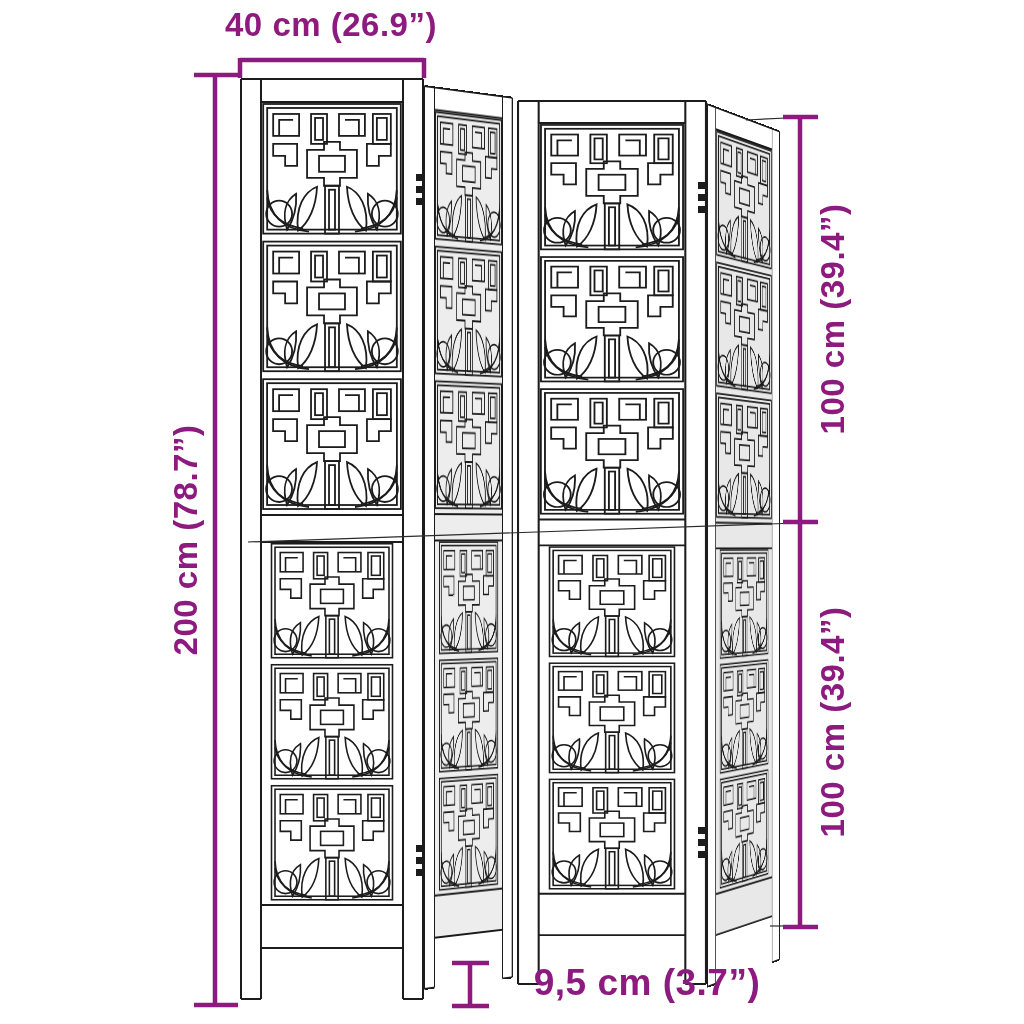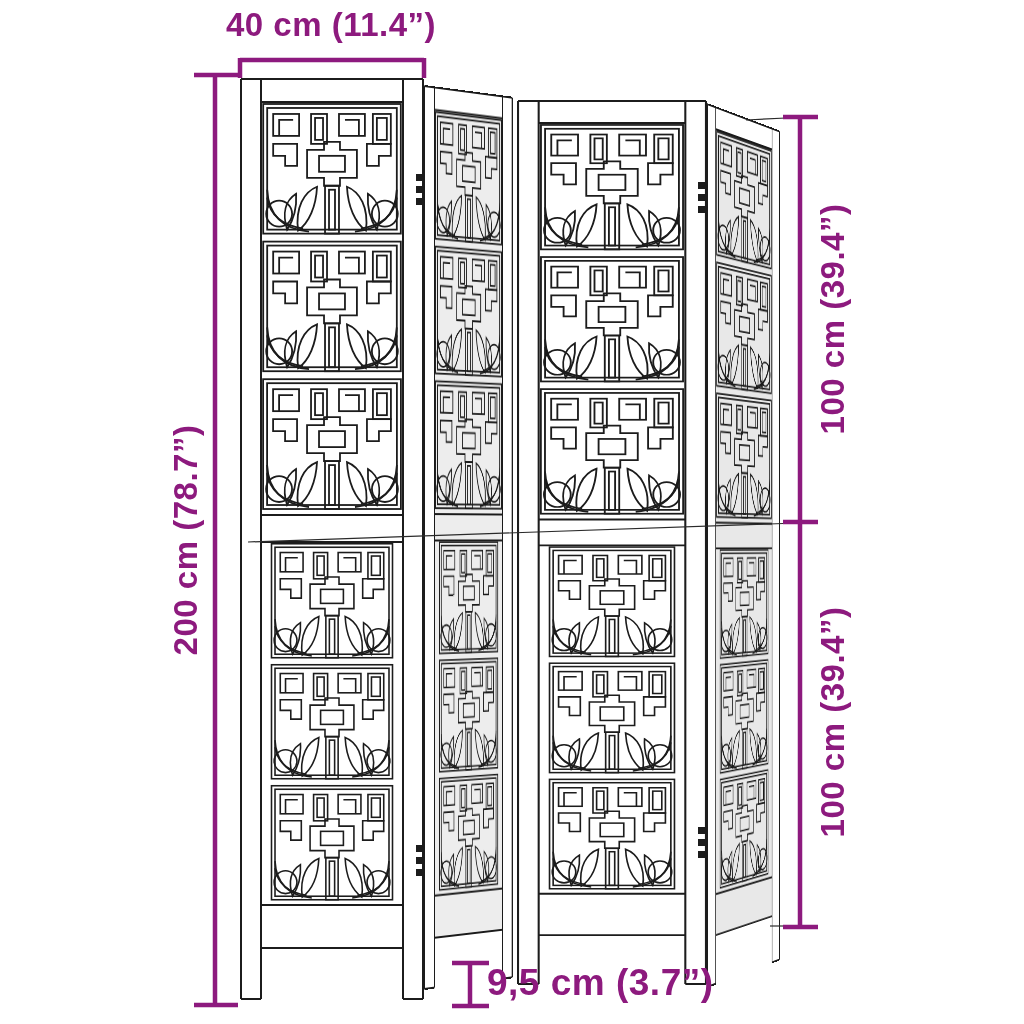--- a/index.html
+++ b/index.html
@@ -130,23 +130,23 @@
       <line x1="783" y1="117" x2="818" y2="117"></line>
       <line x1="783" y1="522" x2="818" y2="522"></line>
       <line x1="783" y1="927" x2="818" y2="927"></line>
 
       <line x1="470" y1="963" x2="470" y2="1006"></line>
       <line x1="452" y1="963" x2="489" y2="963"></line>
       <line x1="452" y1="1006" x2="489" y2="1006"></line>
     </g>
   </svg>
 
-  <div class="dim-label" style="left:181px;top:6px;width:300px;">40 cm (11.4”)</div>
+  <div class="dim-label" style="left:181px;top:6px;width:300px;">40 cm (26.9”)</div>
 
   <div class="dim-label rot" style="left:36px;top:521px;width:300px;">200 cm (78.7”)</div>
 
   <div class="dim-label rot" style="left:683px;top:300px;width:300px;">100 cm (39.4”)</div>
 
   <div class="dim-label rot" style="left:683px;top:703px;width:300px;">100 cm (39.4”)</div>
 
-  <div class="dim-label" style="left:487px;top:962px;width:320px;text-align:left;font-size:37px;">9,5 cm (3.7”)</div>
+  <div class="dim-label" style="left:487px;top:962px;width:320px;text-align:center;font-size:37px;">9,5 cm (3.7”)</div>
 
 </div>
 
 </body></html>

